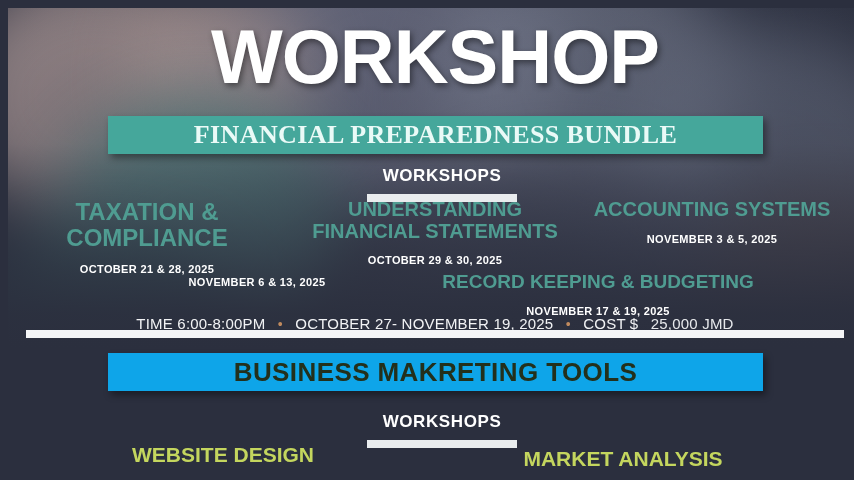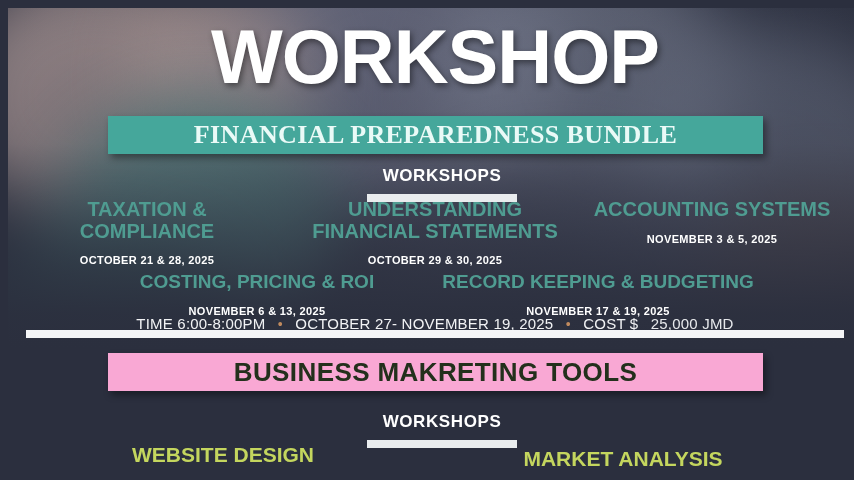--- a/index.html
+++ b/index.html
@@ -66,21 +66,21 @@
     letter-spacing:-1px; line-height:82px;
     text-shadow:2px 3px 6px rgba(0,0,0,.45);
   }
 
   .banner {
     position:absolute; left:100px; width:655px; height:38px;
     display:flex; align-items:center; justify-content:center;
     box-shadow:3px 4px 7px rgba(0,0,0,.40);
   }
   .banner-teal { top:108px; background:#45a79b; }
-  .banner-green{ top:345px; background:#f9a8d4; }
+  .banner-green{ top:345px; background:#0ea5e9; }
   .banner-teal .banner-text {
     font-size:26px; font-weight:bold; color:#eafaf7; letter-spacing:.4px;font-family:Liberation Serif, serif;
   }
   .banner-green .banner-text {
     font-size:26px; font-weight:bold; color:#23301c; letter-spacing:.4px;
   }
 
   .section-head {
     position:absolute; left:7px; width:854px; text-align:center;
   }
@@ -99,21 +99,21 @@
   .card-title { font-weight:bold; line-height:1.08; }
   .card-date {
     font-size:11px; font-weight:bold; color:#ffffff;
     letter-spacing:.35px; margin-top:4px;
   }
   .teal-title  { color:#4f9c91; }
   .green-title { color:#c4d65e; }
 
   
   .c-tax  { left:14px;  top:183px; width:250px; }
-  .c-tax  .card-title { font-size:20px; }
+  .c-tax  .card-title { font-size:24px; }
   .c-ufs  { left:282px; top:183px; width:290px; }
   .c-ufs  .card-title { font-size:20px; }
   .c-acct { left:566px; top:183px; width:276px; }
   .c-acct .card-title { font-size:20px; }
 
   
   .c-cost { left:62px;  top:256px; width:374px; }
   .c-cost .card-title { font-size:19px; }
   .c-rec  { left:396px; top:256px; width:388px; }
   .c-rec  .card-title { font-size:19px; }
@@ -179,21 +179,20 @@
       <div class="card-title teal-title">UNDERSTANDING FINANCIAL STATEMENTS</div>
       <div class="card-date">OCTOBER 29 &amp; 30, 2025</div>
     </div>
 
     <div class="card c-acct">
       <div class="card-title teal-title">ACCOUNTING SYSTEMS</div>
       <div class="card-date">NOVEMBER 3 &amp; 5, 2025</div>
     </div>
 
     <div class="card c-cost">
-      <div class="card-title teal-title">COSTING, PRICING &amp; ROI</div>
       <div class="card-date">NOVEMBER 6 &amp; 13, 2025</div>
     </div>
 
     <div class="card c-rec">
       <div class="card-title teal-title">RECORD KEEPING  &amp; BUDGETING</div>
       <div class="card-date">NOVEMBER 17 &amp; 19, 2025</div>
     </div>
 
     <div class="info-line">
       <span>TIME 6:00-8:00PM</span>

